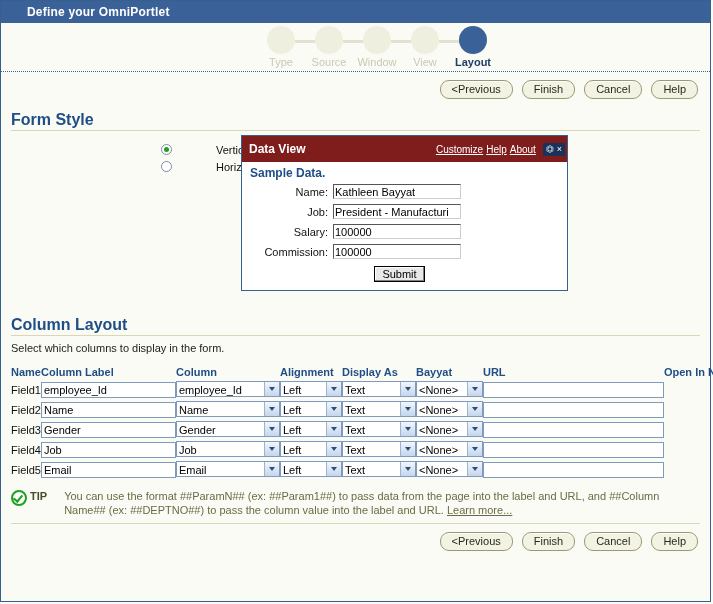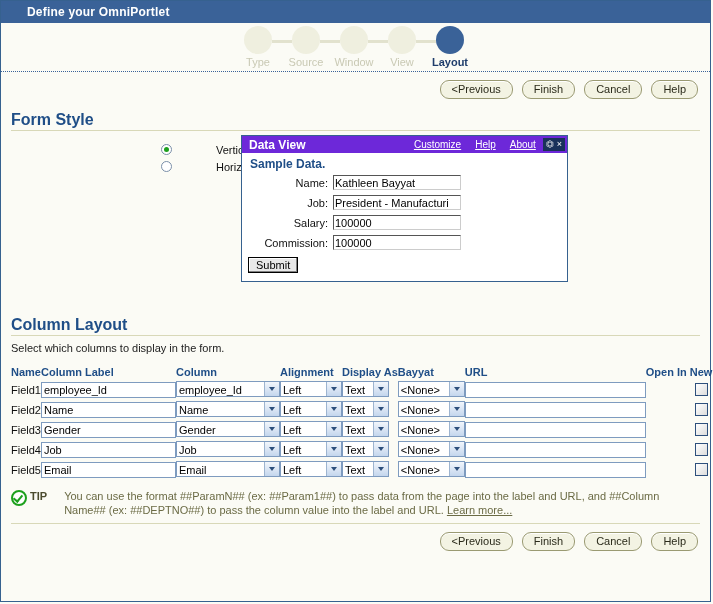--- a/index.html
+++ b/index.html
@@ -22,21 +22,21 @@
     display:flex;align-items:center;padding-left:26px;
     letter-spacing:.2px;
   }
   
   .train-wrap{
     height:48px;position:relative;
     border-bottom:1px dotted #3A6298;
     background:#FBFBF5;
   }
   .train{
-    position:absolute;left:233px;top:3px;
+    position:absolute;left:256px;top:3px;
     display:flex;align-items:flex-start;
   }
   .step{width:48px;position:relative;text-align:center;}
   .step .dot{
     width:28px;height:28px;border-radius:50%;
     background:#EFEFDF;margin:0 auto;
     display:block;
   }
   .step.active .dot{background:#3A6298;}
   .step .lbl{
@@ -88,30 +88,30 @@
   .rdo.on::after{
     content:"";position:absolute;left:2px;top:2px;
     width:5px;height:5px;border-radius:50%;background:#1DA01D;
   }
   
   .portlet{
     position:absolute;left:230px;top:0px;width:325px;
     border:1px solid #36618F;background:#ffffff;
   }
   .portlet-hd{
-    background:#6d28d9;height:17px;
+    background:#7f1d1d;height:26px;
     display:flex;align-items:center;
     padding:0 2px 0 7px;
   }
   .portlet-hd .ttl{
     color:#ffffff;font-weight:bold;font-size:12px;flex:1;
   }
   .portlet-hd a{
     color:#ffffff;font-size:10px;text-decoration:underline;
-    margin-left:14px;cursor:pointer;
+    margin-left:3px;cursor:pointer;
   }
   .hd-icons{
     margin-left:7px;background:#19325A;
     display:flex;align-items:center;gap:3px;
     padding:0 3px;height:13px;
   }
   .hd-icons span{color:#fff;font-size:9px;line-height:9px;cursor:pointer;}
   .portlet-body{padding:3px 6px 8px 6px;background:#fff;}
   .sample-lbl{color:#1F4E87;font-weight:bold;font-size:12px;padding:1px 0 4px 2px;}
   .frow{display:flex;align-items:center;margin-bottom:5px;}
@@ -120,21 +120,21 @@
     font-size:11px;color:#111;
   }
   .finput{
     width:128px;height:15px;
     border:1px solid #555;
     border-right-color:#ccc;border-bottom-color:#ccc;
     font-size:11px;font-family:"Liberation Sans", sans-serif;
     padding:0 1px;color:#000;background:#fff;
     box-sizing:border-box;
   }
-  .submit-wrap{display:flex;justify-content:flex-start;padding-right:10px;padding-top:2px;}
+  .submit-wrap{display:flex;justify-content:center;padding-right:10px;padding-top:2px;}
   .submitbtn{
     background:#E8E8E8;
     border:1px solid #000;
     box-shadow:inset -1px -1px 0 #808080, inset 1px 1px 0 #ffffff;
     font-size:11px;padding:1px 7px;cursor:pointer;
     font-family:"Liberation Sans", sans-serif;color:#000;
   }
   
   .ctable{
     width:100%;border-collapse:collapse;margin-top:8px;
@@ -164,21 +164,21 @@
     background:linear-gradient(#F2F6FC,#C4D6ED);
     border-left:1px solid #9DB4D0;
     display:flex;align-items:center;justify-content:center;
   }
   .sel .arw::after{
     content:"";border-left:3px solid transparent;border-right:3px solid transparent;
     border-top:4px solid #2D4F7C;display:block;
   }
   .sel.col{width:104px;}
   .sel.align{width:62px;}
-  .sel.disp{width:47px;}
+  .sel.disp{width:74px;}
   .sel.act{width:67px;}
   .cbox{
     width:13px;height:13px;border:1px solid #2D4F7C;
     background:linear-gradient(135deg,#ffffff,#DCDCDC);
     display:inline-block;box-sizing:border-box;cursor:pointer;
   }
   
   .tip{
     margin:8px 10px 0 10px;display:flex;align-items:flex-start;
     font-size:11px;color:#4B4B2E;line-height:14px;

